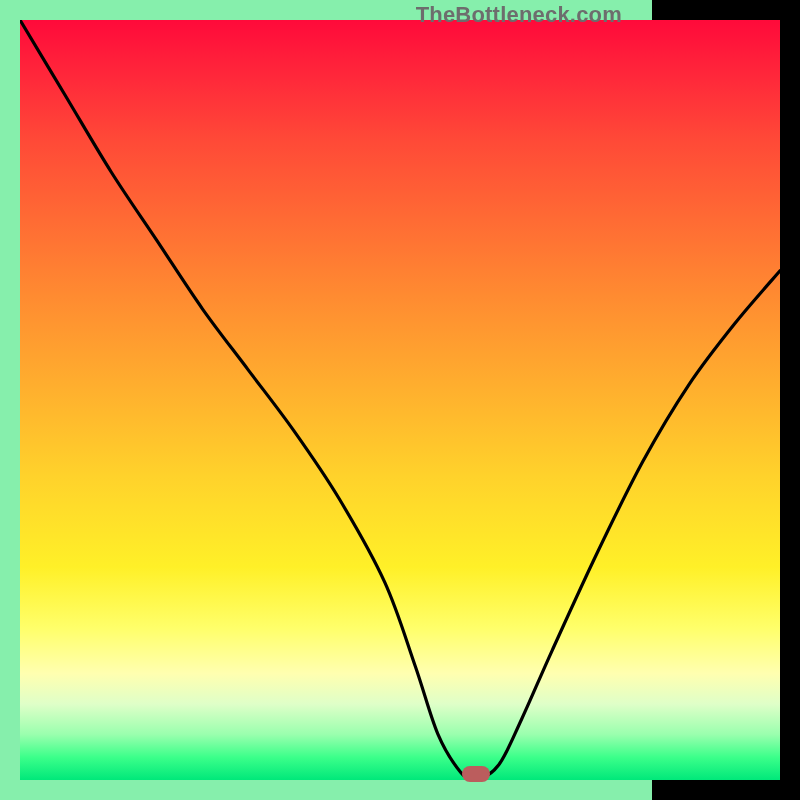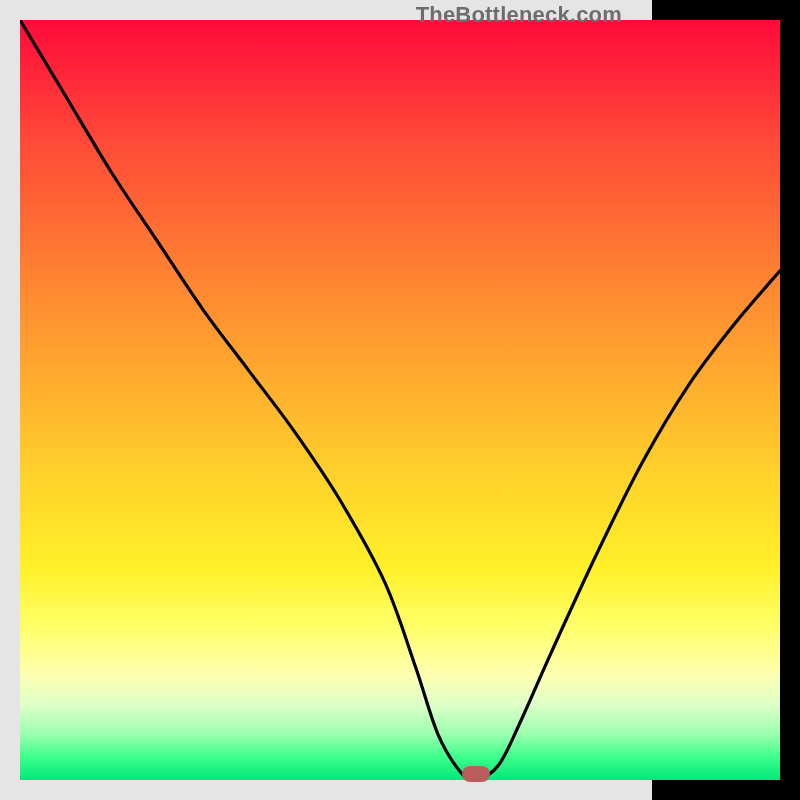--- a/index.html
+++ b/index.html
@@ -1,20 +1,20 @@
 <!DOCTYPE html>
 <html><head>
 <meta charset="utf-8">
 <style>
   * { margin: 0; padding: 0; box-sizing: border-box; }
   html, body { width: 800px; height: 800px; overflow: hidden; background: #000; }
   .frame {
     width: 652px;
     height: 800px;
-    background: #e5e5e5;
+    background: #86efac;
     position: relative;
   }
   .plot-area {
     position: absolute;
     left: 20px;
     top: 20px;
     width: 760px;
     height: 760px;
     background: linear-gradient(to bottom,
       #ff0a3a 0%,

